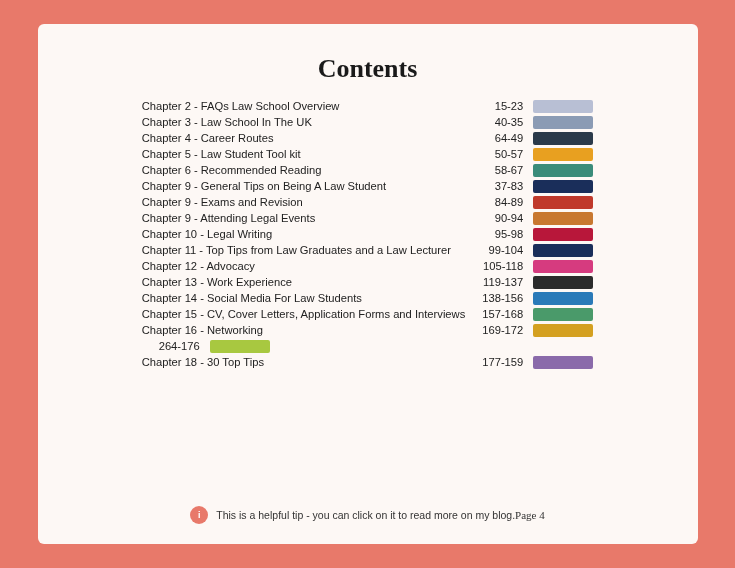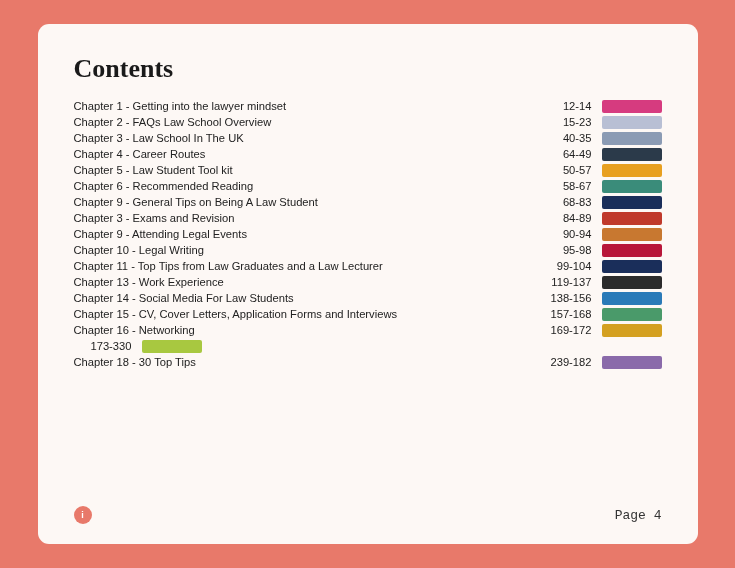--- a/index.html
+++ b/index.html
@@ -9,25 +9,26 @@
       background-color: #e8796a;
       display: flex;
       align-items: center;
       justify-content: center;
       font-family: Georgia, 'Times New Roman', serif;
     }
     .page {
       width: 660px;
       height: 520px;
       background: #fdf8f5;
-      border-radius: 11px;
+      border-radius: 6px;
       padding: 30px 36px 20px 36px;
       display: flex;
       flex-direction: column;
       position: relative;
+      align-items: center;
     }
     .contents-title {
       font-size: 26px;
       font-weight: bold;
       color: #1a1a1a;
       margin-bottom: 14px;
       font-family: Georgia, serif;
     }
     .toc-list {
       flex: 1;
@@ -78,36 +79,31 @@
       border-radius: 50%;
       display: flex;
       align-items: center;
       justify-content: center;
       color: white;
       font-size: 9px;
       font-weight: bold;
       flex-shrink: 0;
     }
     .page-num {
-      font-size: 13px;
+      font-size: 11px;
       color: #333;
-      font-family: Liberation Mono, monospace;
+      font-family: Liberation Serif, serif;
     }
   </style>
 </head>
 <body>
 
 <div class="page">
   <div class="contents-title">Contents</div>
   <div class="toc-list">
-  <div class="toc-row">
-        <span class="toc-title">Chapter 1 - Getting into the lawyer mindset</span>
-        <span class="toc-pages">12-14</span>
-        <div class="toc-color" style="background-color: rgb(214, 59, 127);"></div>
-      </div>
       <div class="toc-row">
         <span class="toc-title">Chapter 2 - FAQs Law School Overview</span>
         <span class="toc-pages">15-23</span>
         <div class="toc-color" style="background-color: rgb(184, 191, 212);"></div>
       </div>
       <div class="toc-row">
         <span class="toc-title">Chapter 3 - Law School In The UK</span>
         <span class="toc-pages">40-35</span>
         <div class="toc-color" style="background-color: rgb(139, 155, 180);"></div>
       </div>
@@ -121,42 +117,47 @@
         <span class="toc-pages">50-57</span>
         <div class="toc-color" style="background-color: rgb(232, 160, 32);"></div>
       </div>
       <div class="toc-row">
         <span class="toc-title">Chapter 6 - Recommended Reading</span>
         <span class="toc-pages">58-67</span>
         <div class="toc-color" style="background-color: rgb(58, 140, 122);"></div>
       </div>
       <div class="toc-row">
         <span class="toc-title">Chapter 9  - General Tips on Being A Law Student</span>
-        <span class="toc-pages">68-83</span>
+        <span class="toc-pages">37-83</span>
         <div class="toc-color" style="background-color: rgb(26, 46, 90);"></div>
       </div>
       <div class="toc-row">
-        <span class="toc-title">Chapter 3 - Exams and Revision</span>
+        <span class="toc-title">Chapter 9 - Exams and Revision</span>
         <span class="toc-pages">84-89</span>
         <div class="toc-color" style="background-color: rgb(192, 57, 43);"></div>
       </div>
       <div class="toc-row">
         <span class="toc-title">Chapter 9 - Attending Legal Events</span>
         <span class="toc-pages">90-94</span>
         <div class="toc-color" style="background-color: rgb(200, 120, 48);"></div>
       </div>
       <div class="toc-row">
         <span class="toc-title">Chapter 10 - Legal Writing</span>
         <span class="toc-pages">95-98</span>
         <div class="toc-color" style="background-color: rgb(184, 23, 58);"></div>
       </div>
       <div class="toc-row">
         <span class="toc-title">Chapter 11 - Top Tips from Law Graduates and a Law Lecturer</span>
         <span class="toc-pages">99-104</span>
         <div class="toc-color" style="background-color: rgb(26, 46, 90);"></div>
+      </div>
+      <div class="toc-row">
+        <span class="toc-title">Chapter 12 - Advocacy</span>
+        <span class="toc-pages">105-118</span>
+        <div class="toc-color" style="background-color: rgb(214, 59, 127);"></div>
       </div>
       <div class="toc-row">
         <span class="toc-title">Chapter 13 - Work Experience</span>
         <span class="toc-pages">119-137</span>
         <div class="toc-color" style="background-color: rgb(43, 43, 43);"></div>
       </div>
       <div class="toc-row">
         <span class="toc-title">Chapter 14 - Social Media For Law Students</span>
         <span class="toc-pages">138-156</span>
         <div class="toc-color" style="background-color: rgb(42, 122, 184);"></div>
@@ -165,28 +166,29 @@
         <span class="toc-title">Chapter 15 - CV, Cover Letters, Application Forms and Interviews</span>
         <span class="toc-pages">157-168</span>
         <div class="toc-color" style="background-color: rgb(74, 154, 106);"></div>
       </div>
       <div class="toc-row">
         <span class="toc-title">Chapter 16 - Networking</span>
         <span class="toc-pages">169-172</span>
         <div class="toc-color" style="background-color: rgb(212, 160, 32);"></div>
       </div>
       <div class="toc-row">
-        <span class="toc-pages">173-330</span>
+        <span class="toc-pages">264-176</span>
         <div class="toc-color" style="background-color: rgb(168, 200, 64);"></div>
       </div>
       <div class="toc-row">
         <span class="toc-title">Chapter 18 - 30 Top Tips</span>
-        <span class="toc-pages">239-182</span>
+        <span class="toc-pages">177-159</span>
         <div class="toc-color" style="background-color: rgb(138, 106, 170);"></div>
       </div>
     </div>
   <div class="footer">
     <div class="footer-tip">
       <div class="tip-icon">i</div>
+      <span>This is a helpful tip - you can click on it to read more on my blog.</span>
     </div>
     <span class="page-num">Page 4</span>
   </div>
 </div>
 
 </body></html>

